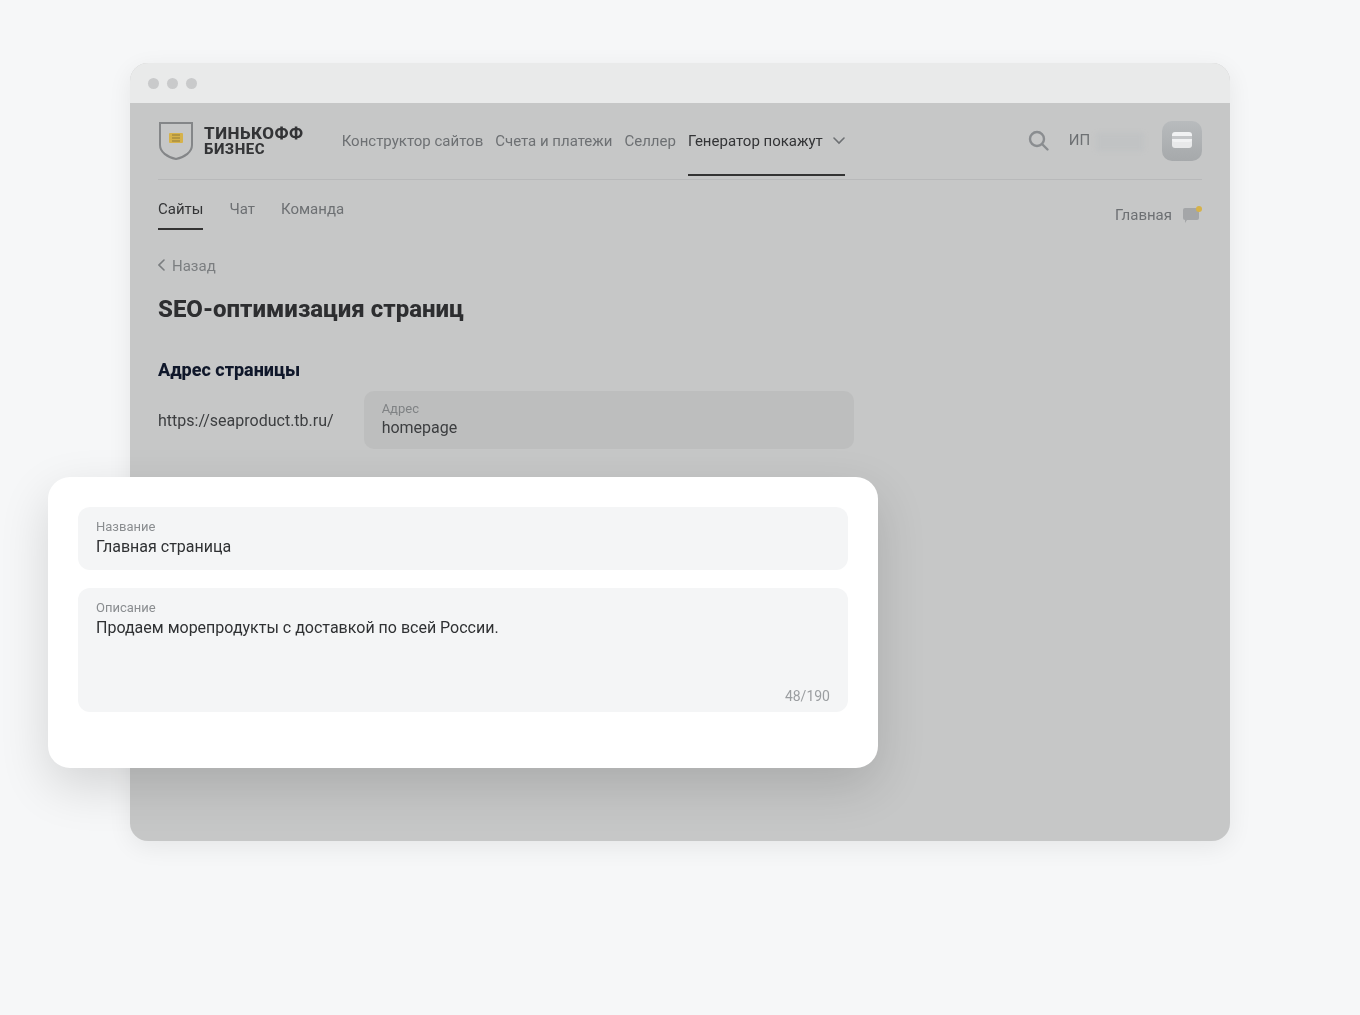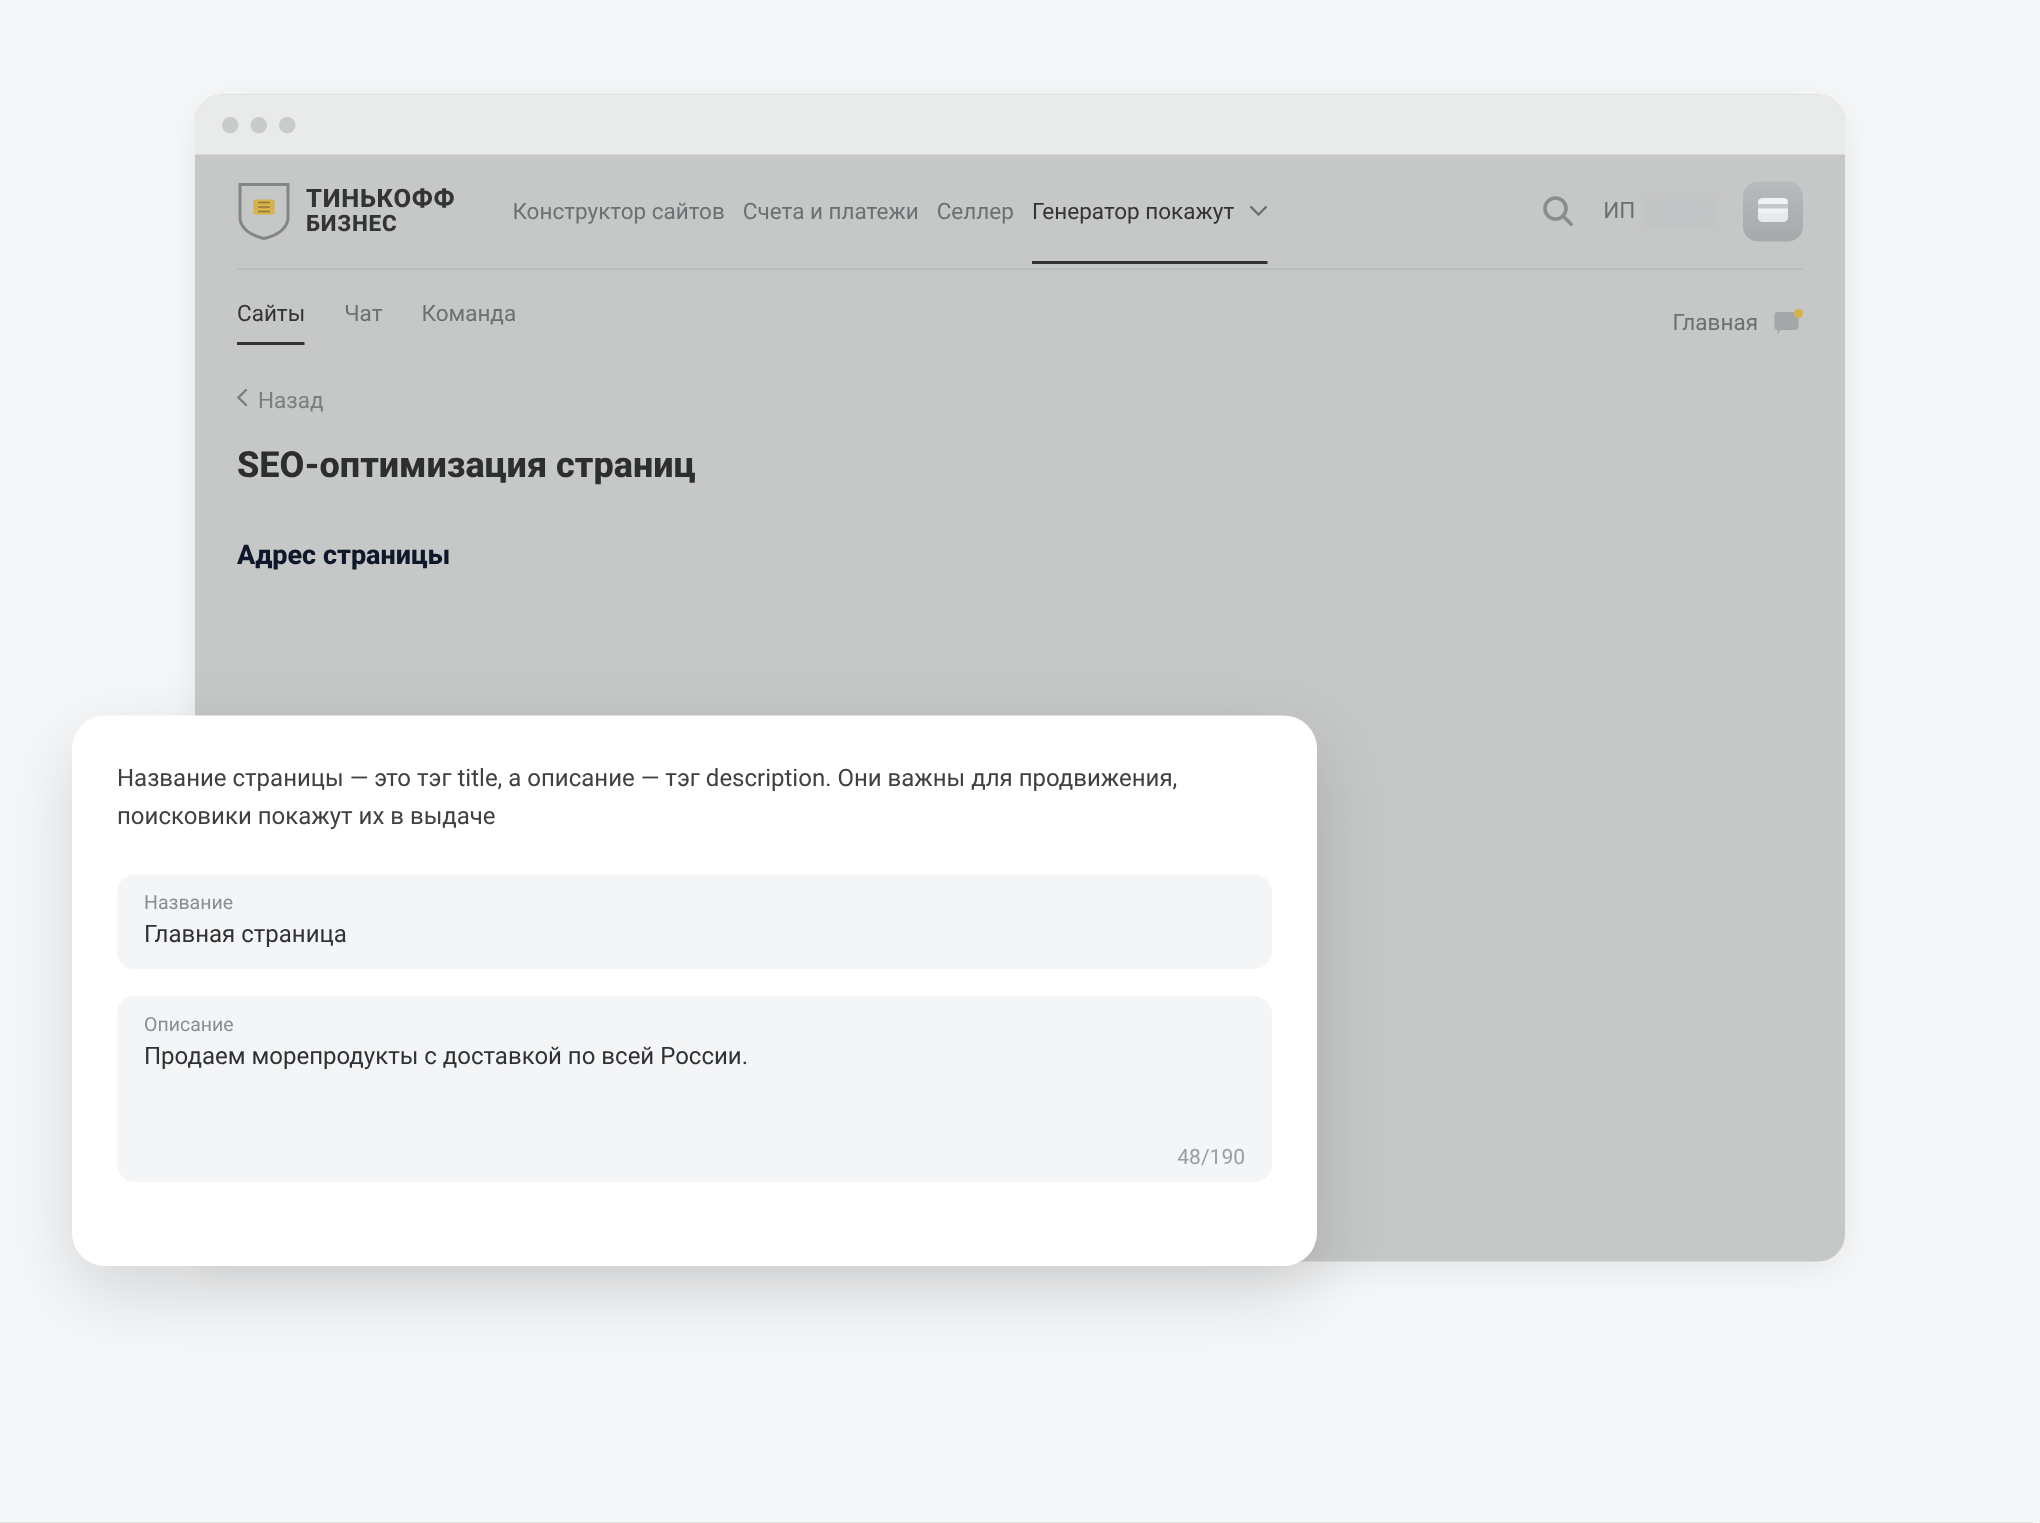--- a/index.html
+++ b/index.html
@@ -211,25 +211,31 @@
             <path d="M6 1L1 6l5 5" stroke="#7b7e80" stroke-width="1.6" fill="none" stroke-linecap="round"></path>
           </svg>
       </span>
       <span>Назад</span>
     </div>
 
     <h1 class="page-title">SEO-оптимизация страниц</h1>
 
     <h2 class="section-title">Адрес страницы</h2>
 
+    <div class="url-row">
+      <div class="url-prefix">https://seaproduct.tb.ru/</div>
+      <div class="input-group">
+        <div class="input-label">Адрес</div>
+        <div class="input-value">homepage</div>
+      </div>
+    </div>
   </div>
 </div>
 
 <div class="overlay-card">
-  <div class="ov-desc">Название страницы — это тэг title, а описание — тэг description. Они важны для продвижения, поисковики покажут их в выдаче</div>
 
   <div class="field">
     <div class="field-label">Название</div>
     <div class="field-value">Главная страница</div>
   </div>
 
   <div class="field textarea">
     <div class="field-label">Описание</div>
     <div class="field-value">Продаем морепродукты с доставкой по всей России.</div>
     <div class="char-count">48/190</div>

